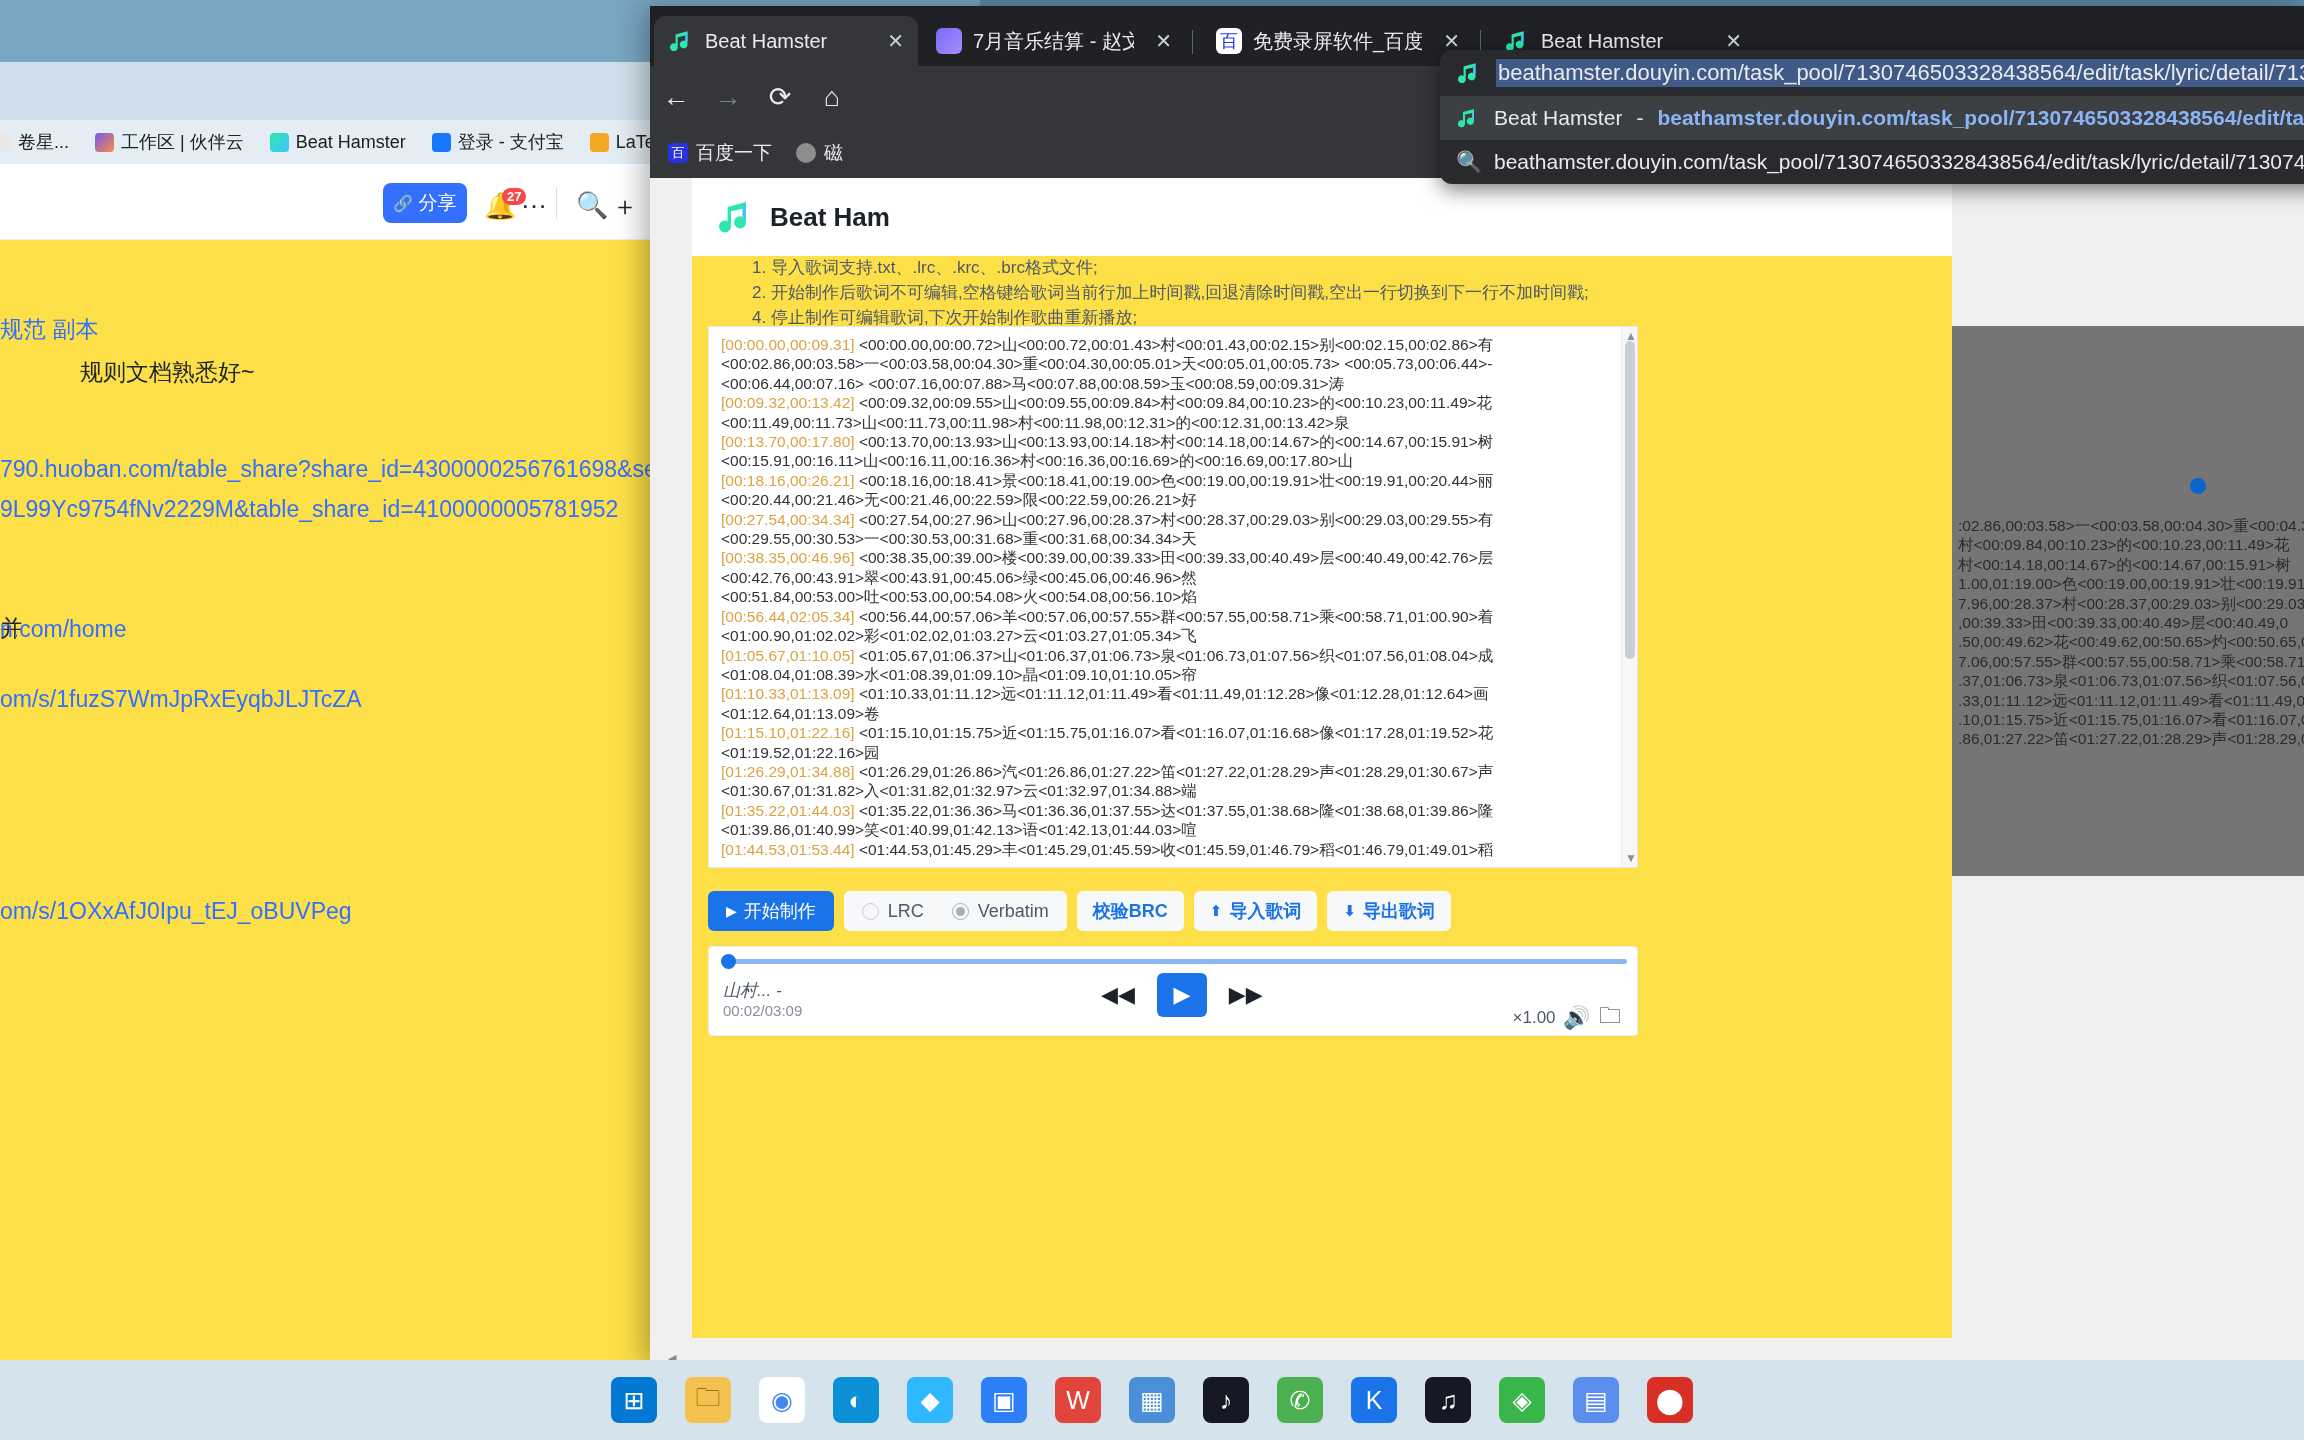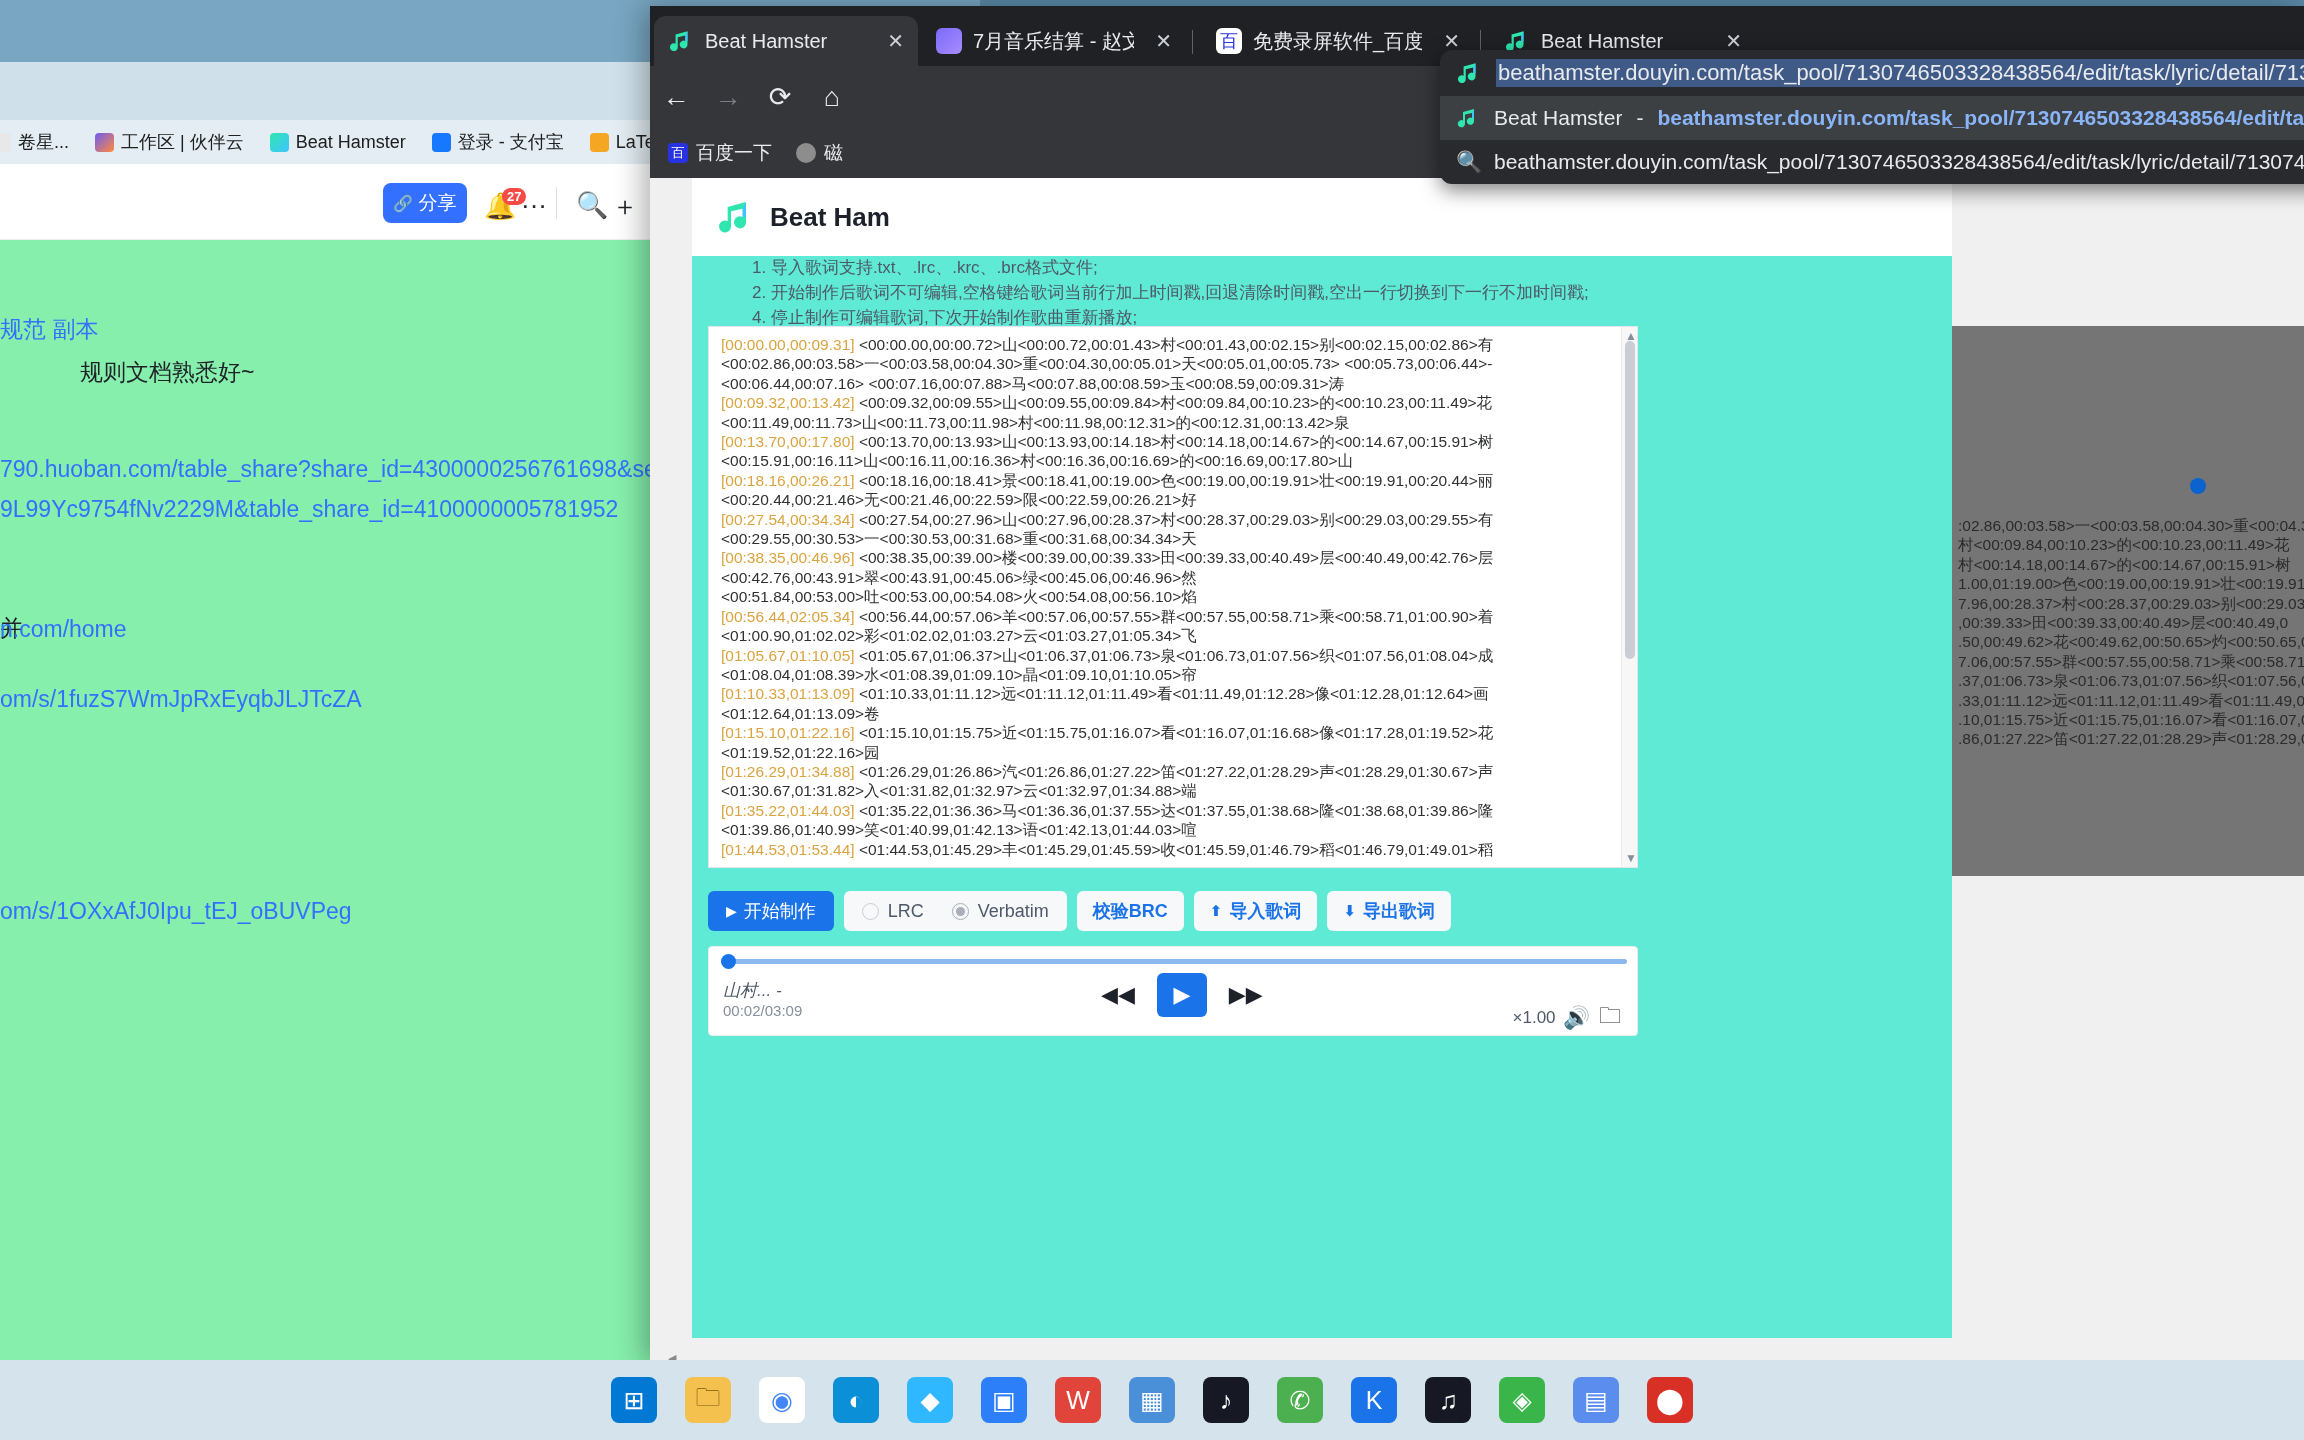--- a/index.html
+++ b/index.html
@@ -36,21 +36,21 @@
   #feishu-header { position:absolute; left:0; top:0; width:980px; height:76px;
       background:#fff; border-bottom:1px solid #eceff2; }
   .share-btn { position:absolute; left:383px; top:19px; width:84px; height:40px;
       background:#3370ff; color:#fff; border-radius:8px; font-size:19px;
       display:flex; align-items:center; justify-content:center; gap:5px; }
   .hdr-ic { position:absolute; font-size:26px; color:#1f2329; }
   .bell-badge { position:absolute; left:502px; top:24px; background:#f54a45; color:#fff;
       font-size:13px; border-radius:9px; padding:1px 5px; line-height:15px; font-weight:bold; }
   .hdr-div { position:absolute; left:556px; top:23px; width:1px; height:32px; background:#dee0e3; }
 
-  #doc-body { position:absolute; left:0; top:76px; width:980px; height:1140px; background:#86efac;
+  #doc-body { position:absolute; left:0; top:76px; width:980px; height:1140px; background:#fde047;
       padding-left:4px; }
   .doc-line { position:absolute; white-space:nowrap; font-size:23px; }
   .doc-blue { color:#3370ff; }
   .doc-dark { color:#1f2329;margin-top:43px; }
 
   
   #chrome-win { position:absolute; left:650px; top:6px; width:1654px; height:1360px;
       background:#ffffff; box-shadow:-6px 0 28px rgba(0,0,0,.32); }
   #chrome-tabbar { position:absolute; left:0; top:0; width:1654px; height:60px;
       background:#202124; }
@@ -82,21 +82,21 @@
       white-space:nowrap; overflow:hidden; }
   .omni-row { position:absolute; left:0; width:1514px; height:44px; display:flex;
       align-items:center; padding-left:16px; gap:14px; }
   .omni-row .r-txt { font-size:21px; color:#e8eaed; white-space:nowrap; overflow:hidden; }
   .omni-row .r-url { font-size:21px; color:#8ab4f8; font-weight:bold; }
   .omni-row.selrow { background:#3c4043; }
 
   
   #page { position:absolute; left:0; top:172px; width:1654px; height:1188px; background:#f0f0f0; }
   #page-scrollgutter { position:absolute; left:0; top:0; width:42px; height:1188px; background:#f0f0f0; }
-  #card { position:absolute; left:42px; top:0; width:1260px; height:1160px; background:#5eead4; }
+  #card { position:absolute; left:42px; top:0; width:1260px; height:1160px; background:#fde047; }
 
   .sec-title { position:absolute; left:28px; top:38px; font-size:19px; color:#1d2129; }
   .inst { position:absolute; left:60px; font-size:17px; color:#4e5969; white-space:nowrap; }
 
   #lyricbox { position:absolute; left:16px; top:148px; width:930px; height:542px;
       border:1px solid #e5e6eb; background:#fff; overflow:hidden; }
   #lyric-scroll { position:absolute; left:0; top:0; width:914px; height:540px;
       padding:8px 10px 8px 12px; }
   .lline { font-size:15.5px; line-height:19.4px; color:#303133; font-family:"Liberation Sans",sans-serif;
       white-space:nowrap; overflow:hidden; }

